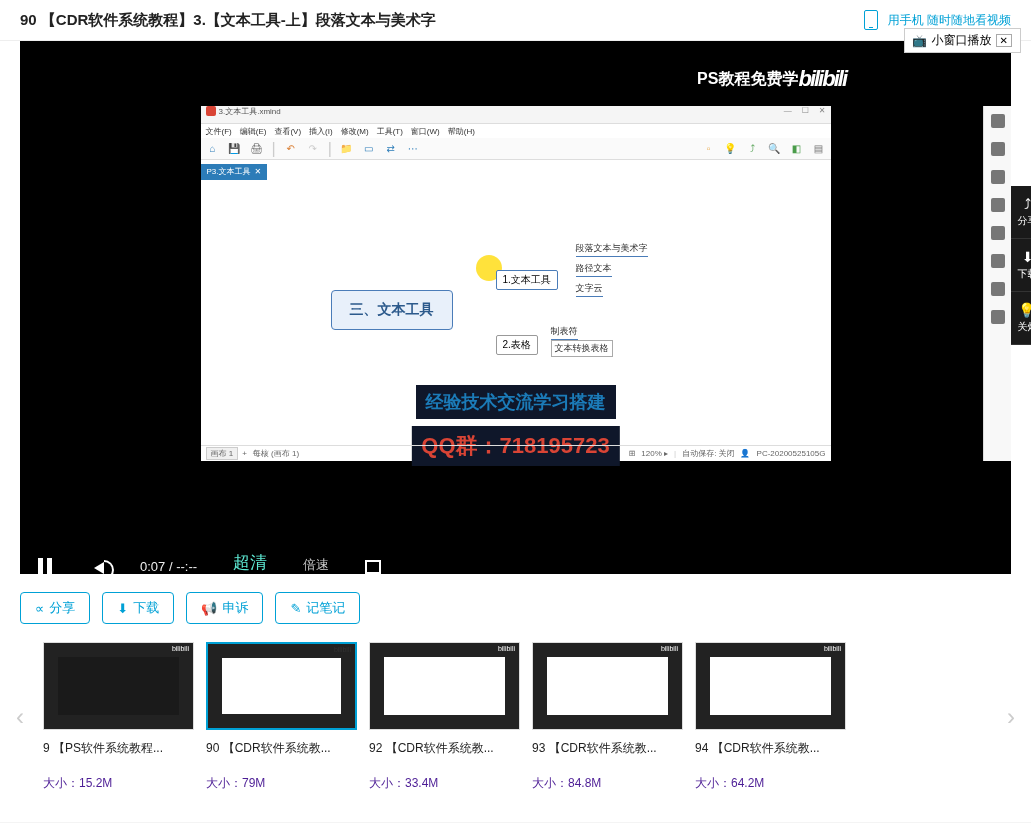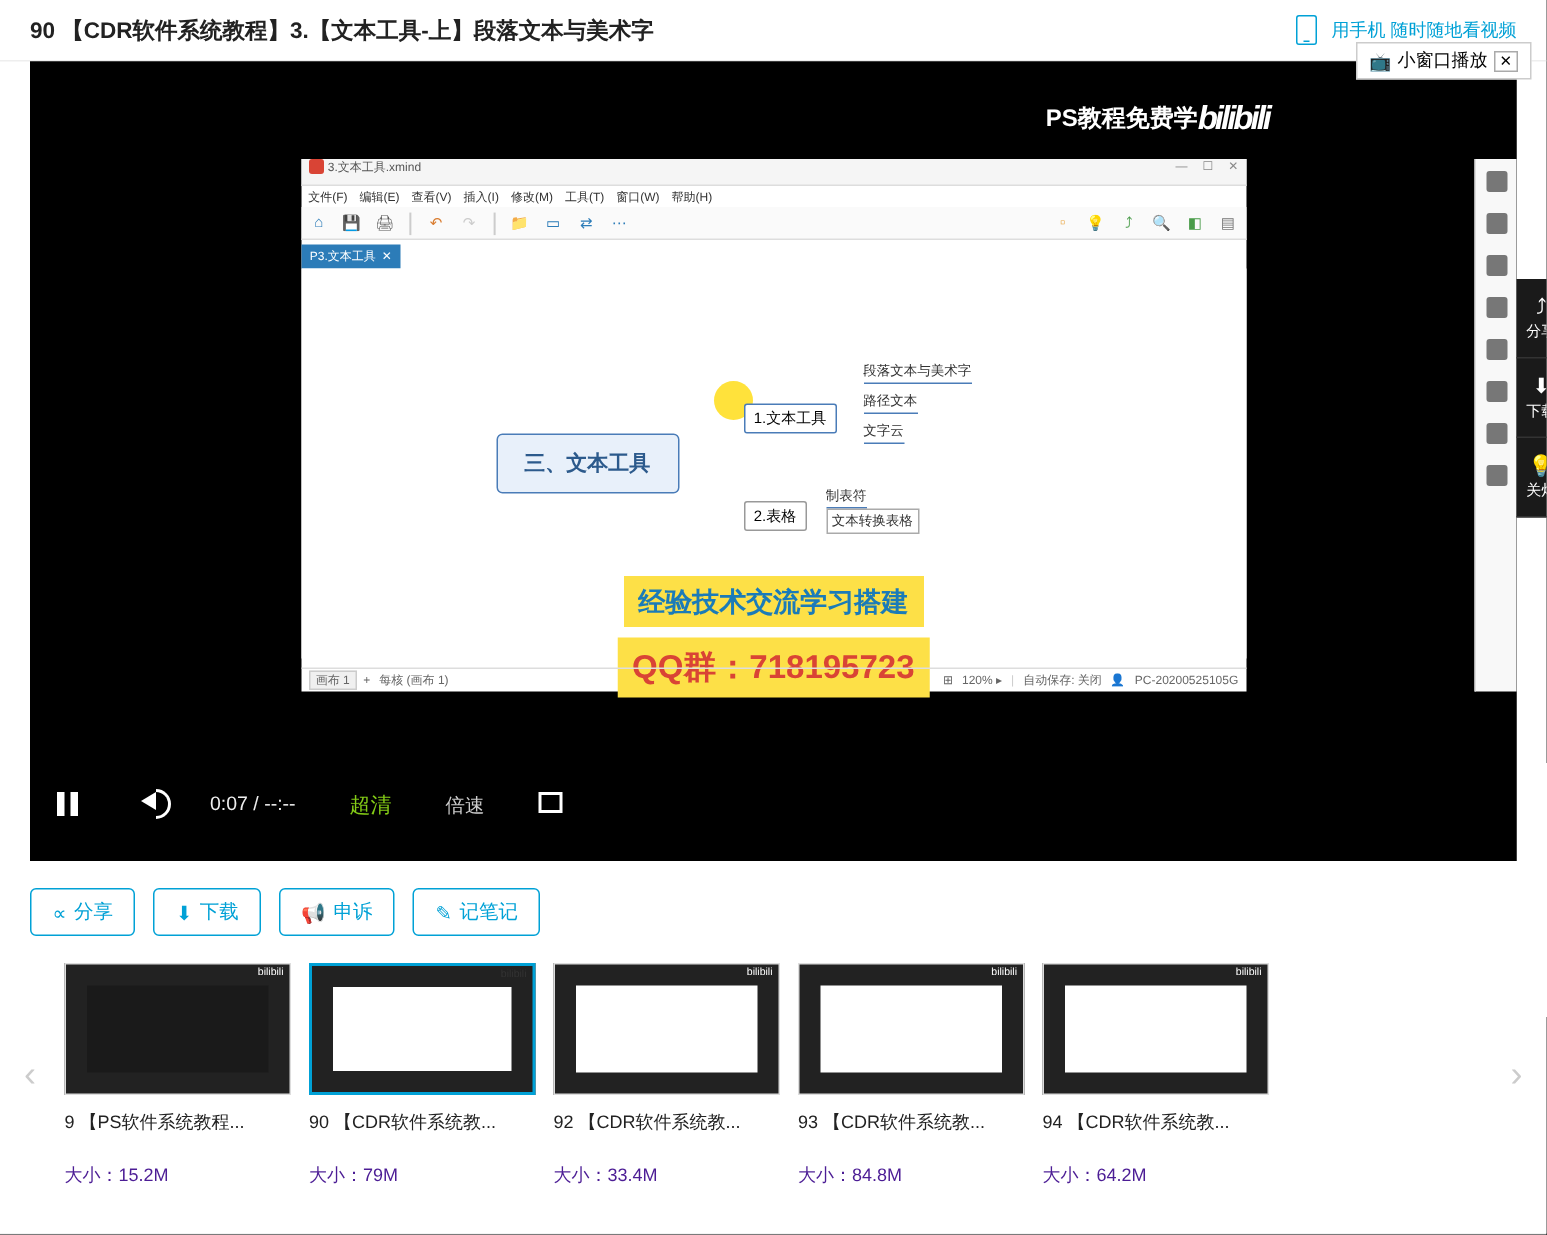--- a/index.html
+++ b/index.html
@@ -29,33 +29,33 @@
 .mainnode{left:130px;top:110px;background:#e8f0fa;border:1px solid #4a7cb8;padding:10px 18px;font-size:14px;font-weight:bold;color:#2c5a8c;border-radius:4px}
 .cursor{position:absolute;left:275px;top:75px;width:26px;height:26px;background:#ffe23b;border-radius:50%}
 .subnode1{left:295px;top:90px;border:1px solid #4a7cb8;background:#fff;padding:2px 6px;border-radius:2px}
 .subnode2{left:295px;top:155px;border:1px solid #999;background:#fff;padding:2px 6px;border-radius:2px}
 .leaf{position:absolute;font-size:9px;color:#333;border-bottom:1px solid #4a7cb8;padding-bottom:1px}
 .leaf1{left:375px;top:62px}
 .leaf2{left:375px;top:82px}
 .leaf3{left:375px;top:102px}
 .leaf4{left:350px;top:145px}
 .leaf5{left:350px;top:160px;border:1px solid #aaa;padding:1px 3px}
-.overlay-text{position:absolute;left:50%;transform:translateX(-50%);text-align:center;background:#fde047;padding:5px 10px}
+.overlay-text{position:absolute;left:50%;transform:translateX(-50%);text-align:center;background:#0f172a;padding:5px 10px}
 .overlay1{top:205px;color:#1b7bb8;font-size:18px;font-weight:bold}
 .overlay2{top:246px;color:#d94435;font-size:22px;font-weight:bold}
 .xmind-status{position:absolute;bottom:0;left:0;right:0;height:16px;border-top:1px solid #ddd;font-size:8px;color:#666;display:flex;align-items:center;padding:0 5px}
 .xmind-status .st-r{margin-left:auto;display:flex;gap:6px;align-items:center}
 .right-tools{position:absolute;right:0;top:65px;width:28px;height:355px;background:#f8f8f8;border-left:1px solid #ddd;display:flex;flex-direction:column;gap:14px;padding-top:8px;align-items:center}
 .rt-ico{width:14px;height:14px;background:#777;border-radius:2px}
-.controls{height:46px;background:#000;display:flex;align-items:flex-start;padding:0 18px;color:#fff;gap:36px;font-size:13px}
+.controls{height:46px;background:#000;display:flex;align-items:flex-end;padding:0 18px;color:#fff;gap:36px;font-size:13px}
 .pause-ico{width:14px;height:16px;border-left:5px solid #fff;border-right:5px solid #fff}
 .vol-ico{width:0;height:0;border:6px solid transparent;border-right:10px solid #fff;position:relative}
 .vol-ico::after{content:"";position:absolute;left:10px;top:-8px;width:8px;height:16px;border:2px solid #fff;border-left:none;border-radius:0 12px 12px 0}
 .time{font-size:13px;color:#eee}
-.quality{color:#84cc16;font-size:14px}
+.quality{color:#5eead4;font-size:17px}
 .speed{color:#ccc}
 .fs-ico{width:16px;height:14px;border:2px solid #fff;position:relative}
 .side-panel{position:absolute;right:-33px;top:145px;width:33px;background:#1a1a1a;color:#fff;font-size:10px}
 .sp-item{padding:10px 0;text-align:center;border-bottom:1px solid #333}
 .sp-ico{font-size:14px;display:block;margin-bottom:2px}
 .actions{display:flex;gap:12px;padding:18px 20px}
 .act-btn{border:1px solid #00a1d6;color:#00a1d6;background:#fff;padding:6px 14px;border-radius:4px;font-size:13px;display:flex;align-items:center;gap:5px;cursor:pointer}
 .other-title{font-size:18px;font-weight:bold;padding:5px 20px 15px;color:#222}
 .carousel{display:flex;align-items:center;padding:0 5px 30px;gap:8px}
 .arrow{width:30px;height:60px;display:flex;align-items:center;justify-content:center;color:#ccc;font-size:24px;cursor:pointer}

